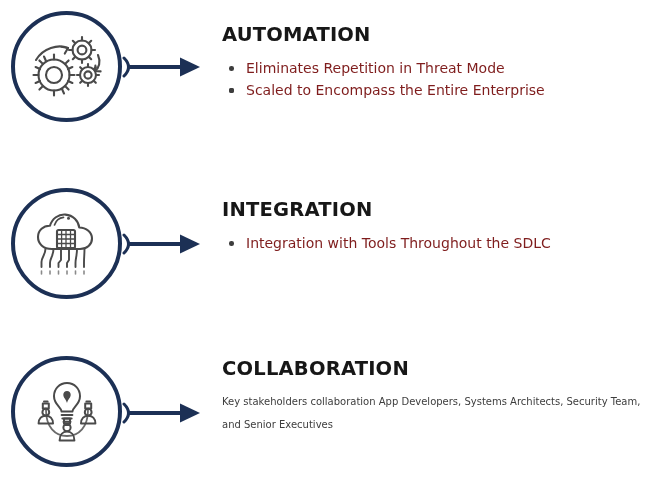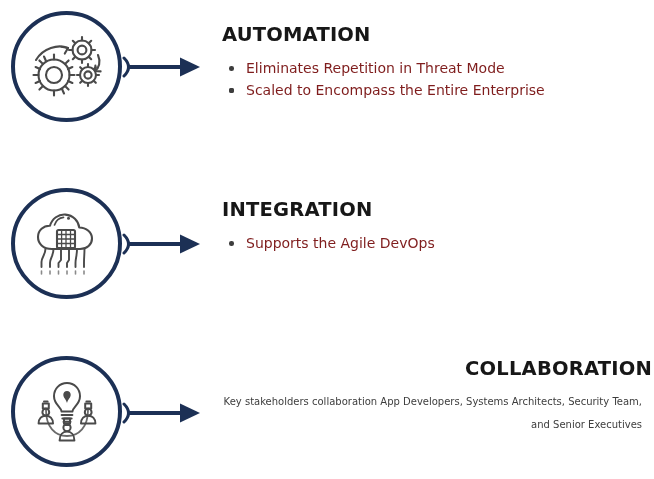--- a/index.html
+++ b/index.html
@@ -57,21 +57,21 @@
   .arrow svg { display: block; }
 
   
   .content {
     position: absolute;
     left: 218px;
     width: 430px;
   }
   .sec-1 .content { top: 24px; }
   .sec-2 .content { top: 22px; }
-  .sec-3 .content { top: 13px; text-align: right; }
+  .sec-3 .content { top: 13px; }
 
   .heading {
     font-size: 19.5px;
     font-weight: bold;
     letter-spacing: 0.2px;
     color: #171717;
     line-height: 1.1;
     margin: 0 0 12px 0;
     white-space: nowrap;
   }
@@ -233,21 +233,21 @@
     <svg width="80" height="24" viewBox="0 0 80 24">
       <path d="M2 3 C 8 9, 8 15, 2 21" fill="none" stroke="#1c3055" stroke-width="3" stroke-linecap="round"></path>
       <line x1="6" y1="12" x2="62" y2="12" stroke="#1c3055" stroke-width="4"></line>
       <polygon points="58,2.5 78,12 58,21.5" fill="#1c3055"></polygon>
     </svg>
   </div>
 
   <div class="content">
     <div class="heading">INTEGRATION</div>
     <ul class="bullets">
-      <li><span class="dot"></span><span>Supports the Agile DevOps</span></li>
+      <li><span class="dot"></span><span>Integration with Tools Throughout the SDLC</span></li>
     </ul>
   </div>
 </div>
 
 <div class="section sec-3">
 
   <div class="badge">
     <span>
       <svg width="68" height="64" viewBox="0 0 68 64" fill="none" stroke="#4a4a4a" stroke-width="2" stroke-linecap="round" stroke-linejoin="round">
 

